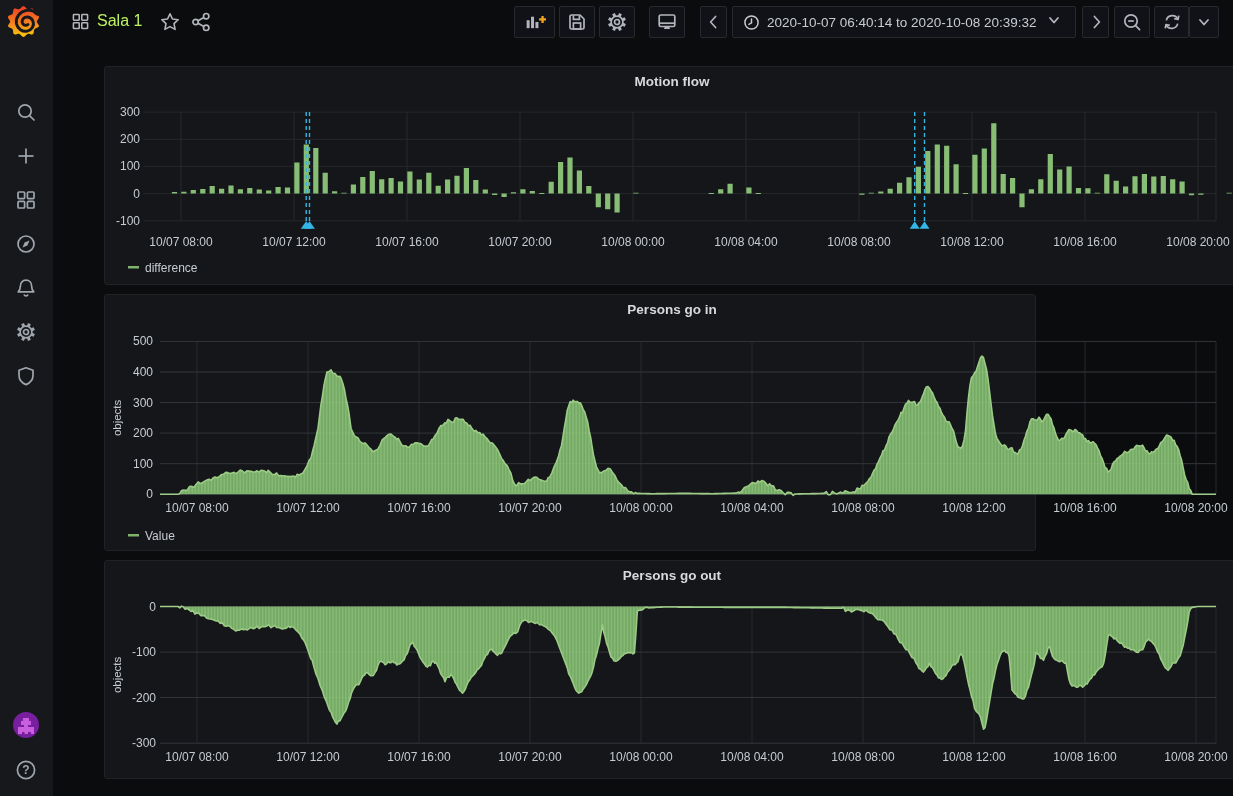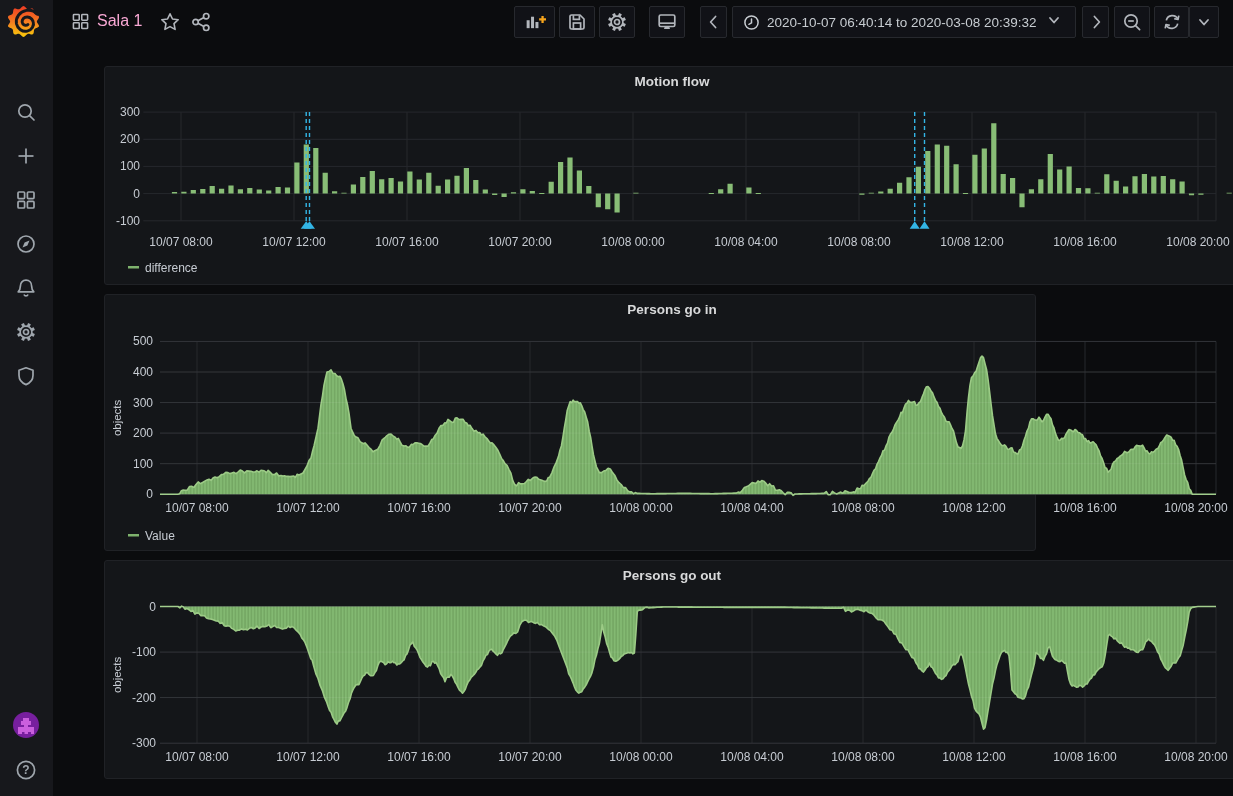--- a/index.html
+++ b/index.html
@@ -79,21 +79,21 @@
 <circle cx="11" cy="11" r="8.6" stroke="#9fa6ad" stroke-width="1.7" fill="none"></circle>
 <text x="11" y="15.2" text-anchor="middle" font-size="12" font-weight="bold" fill="#9fa6ad" font-family="Liberation Sans">?</text>
 </svg>
   </div>
 <div style="position:absolute;left:72px;top:13px"><svg width="17" height="17" viewBox="0 0 24 24" fill="none">
       <rect x="2" y="2" width="8.2" height="8.2" rx="1" stroke="#b2b6bc" stroke-width="2.2" fill="none"></rect>
       <rect x="13.8" y="2" width="8.2" height="8.2" rx="1" stroke="#b2b6bc" stroke-width="2.2" fill="none"></rect>
       <rect x="2" y="13.8" width="8.2" height="8.2" rx="1" stroke="#b2b6bc" stroke-width="2.2" fill="none"></rect>
       <rect x="13.8" y="13.8" width="8.2" height="8.2" rx="1" stroke="#b2b6bc" stroke-width="2.2" fill="none"></rect>
     </svg></div>
-<div style="position:absolute;left:97px;top:12px;color:#f9a8d4;font-size:16px;">Sala 1</div>
+<div style="position:absolute;left:97px;top:12px;color:#bef264;font-size:16px;">Sala 1</div>
 <svg width="20" height="20" viewBox="0 0 20 20" style="position:absolute;left:160px;top:12px" fill="none">
 <path d="M10 1.8 L12.5 7 L18.2 7.7 L14 11.7 L15.1 17.4 L10 14.6 L4.9 17.4 L6 11.7 L1.8 7.7 L7.5 7 Z" stroke="#b2b6bc" stroke-width="1.6" stroke-linejoin="round"></path>
 </svg>
 <svg width="20" height="20" viewBox="0 0 20 20" style="position:absolute;left:191px;top:12px" fill="none">
 <circle cx="15.2" cy="4.2" r="2.7" stroke="#b2b6bc" stroke-width="1.7" fill="none"></circle>
     <circle cx="4.6" cy="10" r="2.7" stroke="#b2b6bc" stroke-width="1.7" fill="none"></circle>
     <circle cx="15.2" cy="15.8" r="2.7" stroke="#b2b6bc" stroke-width="1.7" fill="none"></circle>
 <line x1="7" y1="8.7" x2="12.9" y2="5.5" stroke="#b2b6bc" stroke-width="1.7" fill="none"></line>
     <line x1="7" y1="11.3" x2="12.9" y2="14.5" stroke="#b2b6bc" stroke-width="1.7" fill="none"></line>
 </svg>
@@ -136,21 +136,21 @@
 <div class="btn" style="left:700px;width:27px">
     <svg width="22" height="22" viewBox="0 0 22 22" fill="none">
       <path d="M12.6 5.5 L7.6 11 L12.6 16.5" stroke="#b2b6bc" stroke-width="1.7" fill="none" stroke-linecap="round" stroke-linejoin="round"></path>
     </svg>
   </div>
 <div class="btn" style="left:732px;width:344px;justify-content:flex-start;padding-left:10px">
 <svg width="17" height="17" viewBox="0 0 17 17" fill="none">
       <circle cx="8.5" cy="8.5" r="6.6" stroke="#c7ccd1" stroke-width="1.5" fill="none"></circle>
       <path d="M8.5 5 V8.9 L5.9 10.3" stroke="#c7ccd1" stroke-width="1.5" fill="none" stroke-linecap="round"></path>
     </svg>
-    <span class="tlabel" style="margin-left:7px">2020-10-07 06:40:14 to 2020-03-08 20:39:32</span>
+    <span class="tlabel" style="margin-left:7px">2020-10-07 06:40:14 to 2020-10-08 20:39:32</span>
 <span style="margin-left:10px"><svg width="16" height="22" viewBox="0 0 16 22" fill="none">
         <path d="M4 9 L8 13.5 L12 9" stroke="#b2b6bc" stroke-width="1.8" fill="none" stroke-linecap="round" stroke-linejoin="round"></path>
       </svg></span>
   </div>
 <div class="btn" style="left:1082px;width:27px">
     <svg width="22" height="22" viewBox="0 0 22 22" fill="none">
       <path d="M9.4 5.5 L14.4 11 L9.4 16.5" stroke="#b2b6bc" stroke-width="1.7" fill="none" stroke-linecap="round" stroke-linejoin="round"></path>
     </svg>
   </div>
 <div class="btn" style="left:1114px;width:36px">

